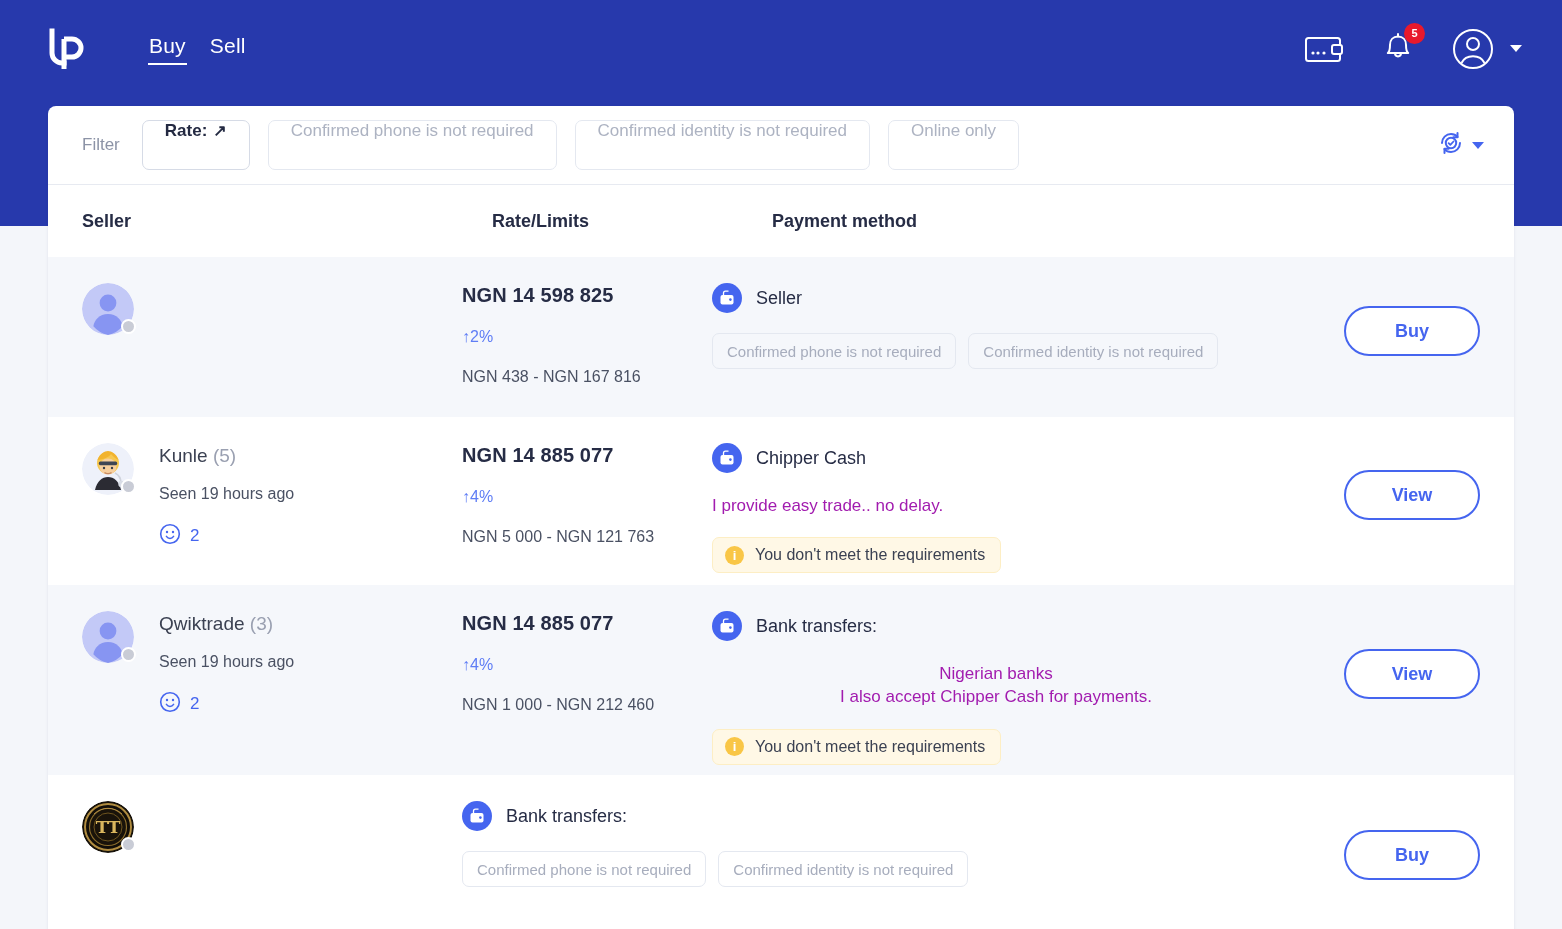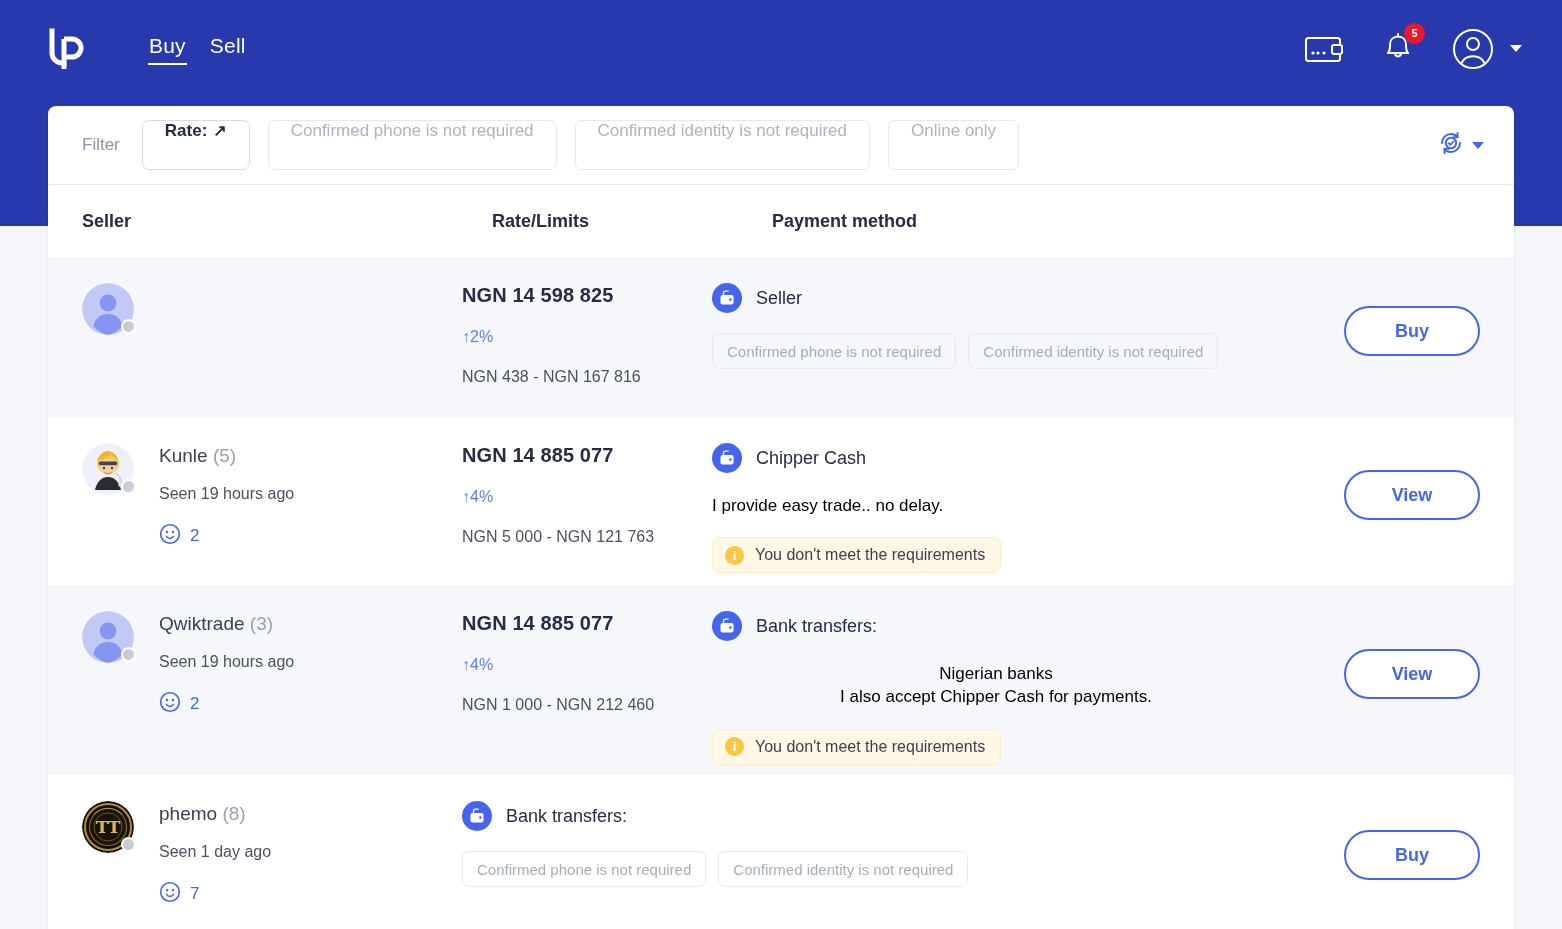--- a/index.html
+++ b/index.html
@@ -121,21 +121,21 @@
   .rate-limits { font-size: 16px; color: #4a5163; margin-top: 22px; }
 
   
   .pay { flex: 1; padding-top: 0px; position: relative; }
   .pay-head { display: flex; align-items: center; gap: 14px; }
   .pm-icon {
     width: 30px; height: 30px; border-radius: 50%; background: #4565ef;
     display: flex; align-items: center; justify-content: center; flex: 0 0 30px;
   }
   .pm-name { font-size: 18px; color: #262c45; }
-  .pay-desc { font-size: 17px; color: #000000; margin-top: 21px; line-height: 1.38; }
+  .pay-desc { font-size: 17px; color: #a21caf; margin-top: 21px; line-height: 1.38; }
   .req-chips { display: flex; gap: 12px; margin-top: 20px; }
   .req-chip {
     border: 1px solid #e4e8f0; border-radius: 7px; height: 36px;
     display: flex; align-items: center; padding: 0 14px;
     font-size: 15px; color: #a7adbd; white-space: nowrap;
   }
   .warn {
     margin-top: 20px; display: inline-flex; align-items: center; gap: 11px;
     background: #fff8e6; border: 1px solid #fdeec4; border-radius: 7px;
     height: 36px; padding: 0 15px 0 12px; font-size: 16px; color: #3b4152;
@@ -423,38 +423,20 @@
             <circle cx="26" cy="26" r="26" fill="#17120a"></circle>
             <circle cx="26" cy="26" r="24" fill="#120e08"></circle>
             <circle cx="26" cy="26" r="23" stroke="#b08c40" stroke-width="2" fill="none"></circle>
             <circle cx="26" cy="26" r="18.5" stroke="#8a6c2c" stroke-width="1.2" fill="#19130a"></circle>
             <circle cx="26" cy="26" r="14" stroke="#6e551f" stroke-width="1" fill="none"></circle>
             <text x="26" y="32" text-anchor="middle" font-family="DejaVu Serif, serif" font-size="17" font-weight="bold" fill="#d9b65e">TT</text>
             <path d="M12 13a20 20 0 0 1 28 0" stroke="#c9a251" stroke-width="1" fill="none" opacity="0.75"></path>
           </svg>
           <span class="status-dot"></span>
         </div>
-        <div class="seller-info">
-          <div class="seller-name">
-            <span>phemo</span>
-            <span class="count">(8)</span>
-          </div>
-          <div class="seen">Seen 1 day ago</div>
-          <div class="smiley-row">
-            <span>
-              <svg width="22" height="22" viewBox="0 0 22 22" fill="none">
-                <circle cx="11" cy="11" r="9.3" stroke="#4565ef" stroke-width="1.6"></circle>
-                <circle cx="8" cy="9" r="1.2" fill="#4565ef"></circle>
-                <circle cx="14" cy="9" r="1.2" fill="#4565ef"></circle>
-                <path d="M7.4 13.4c.9 1.4 2.2 2.1 3.6 2.1s2.7-.7 3.6-2.1" stroke="#4565ef" stroke-width="1.5" stroke-linecap="round"></path>
-              </svg>
-            </span>
-            <span class="smiley-num">7</span>
-          </div>
-        </div>
       </div>
 
 
       <div class="pay">
         <div class="pay-head">
           <span class="pm-icon">
             <svg width="18" height="18" viewBox="0 0 18 18" fill="none">
               <rect x="2.5" y="6" width="13" height="9.5" rx="2" fill="#fff"></rect>
               <path d="M5.5 6V4.2a2 2 0 0 1 2-2h3" stroke="#fff" stroke-width="1.3" fill="none"></path>
               <circle cx="12.4" cy="10.6" r="1.3" fill="#4565ef"></circle>

